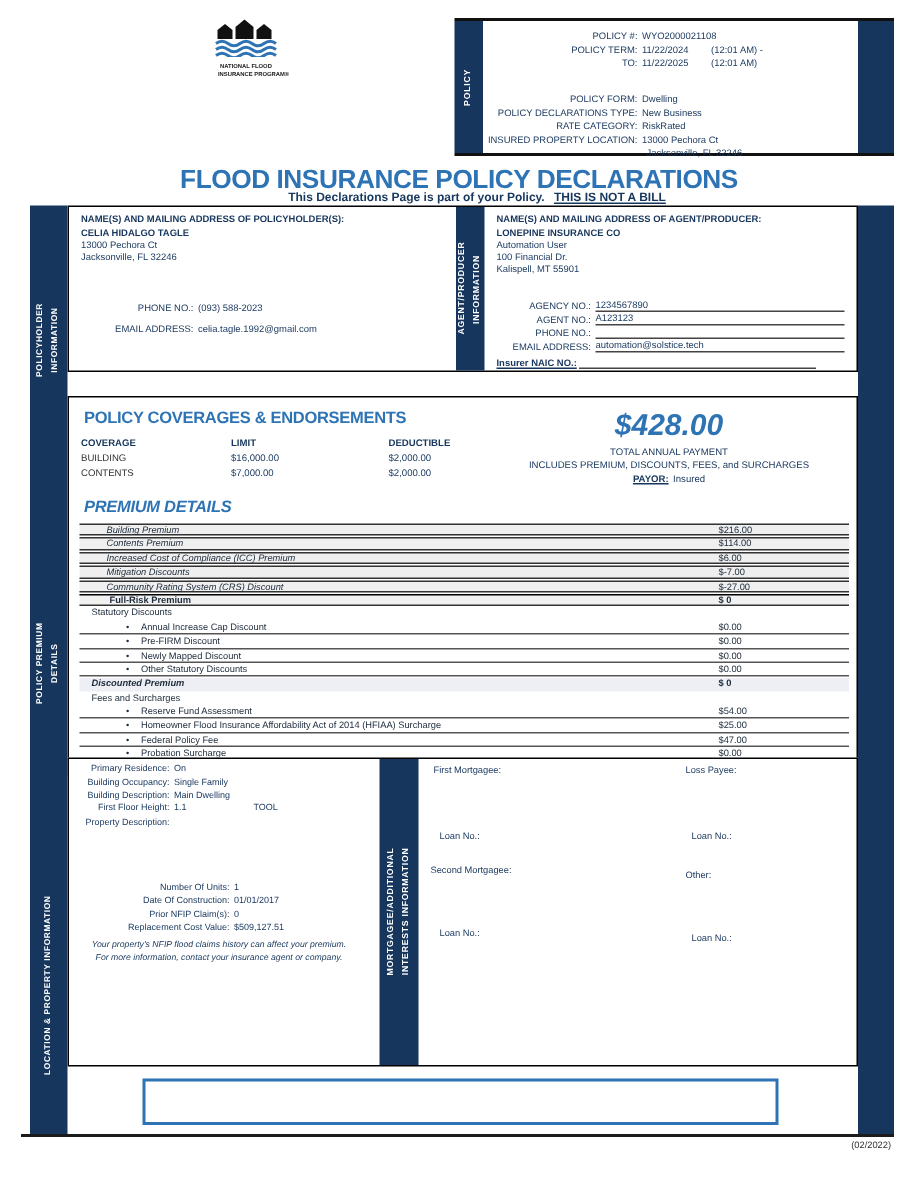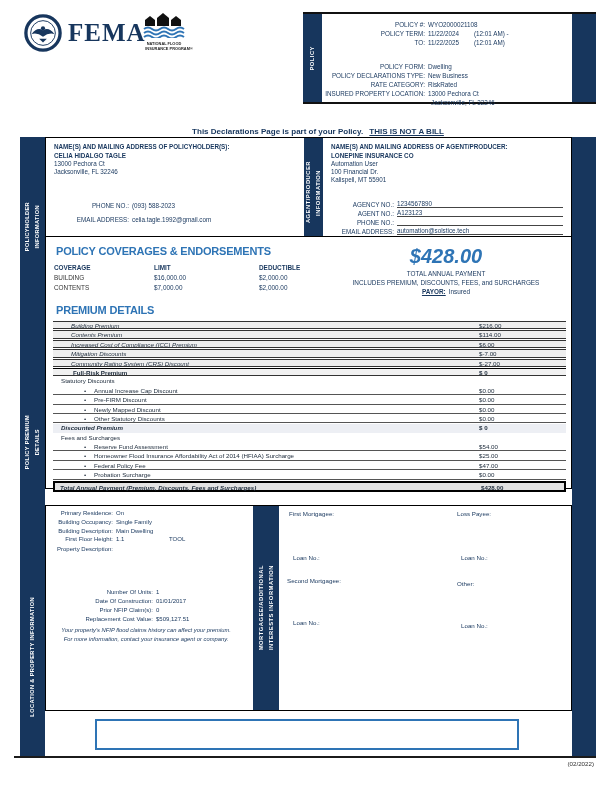--- a/index.html
+++ b/index.html
@@ -49,21 +49,21 @@
   .agent-col { flex:1; position:relative; font-size:6.3px; }
   .sec-heading { position:absolute; left:8px; top:5px; font-weight:bold; white-space:nowrap; }
   .addr { position:absolute; left:8px; white-space:nowrap; }
   .bold { font-weight:bold; }
   .field-row { position:absolute; white-space:nowrap; }
   .fr-label { display:inline-block; text-align:right; padding-right:3px; }
   .ph-flabel { width:78px; }
   .af-label { width:74px; }
   .af-val { display:inline-block; width:166px; border-bottom:1px solid #444; height:8px; vertical-align:bottom; }
   
-  .box2 { left:45px; top:236px; width:527px; height:253px; position:absolute;padding-left:11px; }
+  .box2 { left:45px; top:264px; width:527px; height:253px; position:absolute;padding-left:11px; }
   .blue-heading { position:absolute; font-size:11px; font-weight:bold; color:#2e74b5; letter-spacing:-0.2px; white-space:nowrap; }
   .cov-table { position:absolute; left:8px; top:27px; font-size:6.4px; }
   .cov-hrow span, .cov-row span { display:inline-block; }
   .cov-c1 { width:100px; } .cov-c2 { width:105px; } .cov-c3 { width:110px; }
   .cov-hrow { font-weight:bold; }
   .cov-row { margin-top:3px; }
   .cov-row .cov-c1 { color:#333; }
   .pay-block { position:absolute; left:285px; top:8px; width:230px; text-align:center; }
   .pay-amount { font-size:20px; font-weight:bold; font-style:italic; color:#2e74b5; }
   .pay-line { font-size:6.4px; margin-top:2px; }
@@ -104,30 +104,20 @@
   .footer-box { position:absolute; left:95px; top:719px; width:424px; height:31px;
     border:2px solid #2e74b5; text-align:center; font-size:7.4px; color:#17365d; padding-top:4px; line-height:9.5px; }
   .bottom-line { position:absolute; left:14px; top:756px; width:582px; height:2px; background:#1b1b1b; }
   .revision { position:absolute; right:18px; top:760px; font-size:6.2px; color:#333; }
 </style>
 </head>
 <body>
 
 <div class="page">
 
-  <div class="fema-logo">
-    <svg width="38" height="38" viewBox="0 0 40 40">
-      <circle cx="20" cy="20" r="18" fill="#ffffff" stroke="#17365d" stroke-width="3.5"></circle>
-      <circle cx="20" cy="20" r="13" fill="#ffffff" stroke="#17365d" stroke-width="1"></circle>
-      <path d="M8 21 Q14 13 20 17 Q26 13 32 21 Q26 19 20 24 Q14 19 8 21 Z" fill="#17365d"></path>
-      <circle cx="20" cy="15" r="2.2" fill="#17365d"></circle>
-      <path d="M16 26 h8 l-4 4 z" fill="#17365d"></path>
-    </svg>
-    <span class="fema-word">FEMA</span>
-  </div>
 
   <div class="nfip-logo">
     <svg width="44" height="26" viewBox="0 0 44 26">
       <path d="M3 14 L3 8 L8 4 L13 8 L13 14 Z" fill="#111"></path>
       <path d="M15 14 L15 6 L21 1 L27 6 L27 14 Z" fill="#111"></path>
       <path d="M29 14 L29 8 L34 4 L39 8 L39 14 Z" fill="#111"></path>
       <path d="M2 17 q4 -3 8 0 t8 0 t8 0 t8 0 t8 0" stroke="#2e74b5" fill="none" stroke-width="2"></path>
       <path d="M2 21 q4 -3 8 0 t8 0 t8 0 t8 0 t8 0" stroke="#2e74b5" fill="none" stroke-width="2"></path>
       <path d="M2 25 q4 -3 8 0 t8 0 t8 0 t8 0 t8 0" stroke="#2e74b5" fill="none" stroke-width="2"></path>
     </svg>
@@ -159,20 +149,21 @@
         <span class="pb-label">RATE CATEGORY:</span><span>RiskRated</span>
       </div>
       <div class="pb-row">
         <span class="pb-label">INSURED PROPERTY LOCATION:</span><span>13000 Pechora Ct</span>
       </div>
       <div class="pb-row pb-loc2">Jacksonville, FL 32246</div>
     </div>
     <div class="vstrip policy-rightbar"></div>
   </div>
 
+  <div class="doc-title">FLOOD INSURANCE POLICY DECLARATIONS</div>
   <div class="doc-subtitle">
     <span>This Declarations Page is part of your Policy.</span>
     <span class="notice">THIS IS NOT A BILL</span>
   </div>
 
   <div class="sidebar-left">
     <div class="vtab" style="top:35px; height:110px;">
       <span>POLICYHOLDER</span>
       <span>INFORMATION</span>
     </div>
@@ -245,21 +236,21 @@
 
     <div class="pay-block">
       <div class="pay-amount">$428.00</div>
       <div class="pay-line">TOTAL ANNUAL PAYMENT</div>
       <div class="pay-line">INCLUDES PREMIUM, DISCOUNTS, FEES, and SURCHARGES</div>
       <div class="pay-payor">
         <span class="plbl">PAYOR:</span><span>Insured</span>
       </div>
     </div>
 
-    <div class="blue-heading" style="left:10px; top:67px;">PREMIUM DETAILS</div>
+    <div class="blue-heading" style="left:10px; top:67px;font-style:italic;">PREMIUM DETAILS</div>
 
     <div class="ptable">
       <div class="prow shade">
         <span class="plabel">Building Premium</span>
           <span class="pval">$216.00</span>
       </div>
       <div class="prow shade">
         <span class="plabel">Contents Premium</span>
           <span class="pval">$114.00</span>
       </div>

